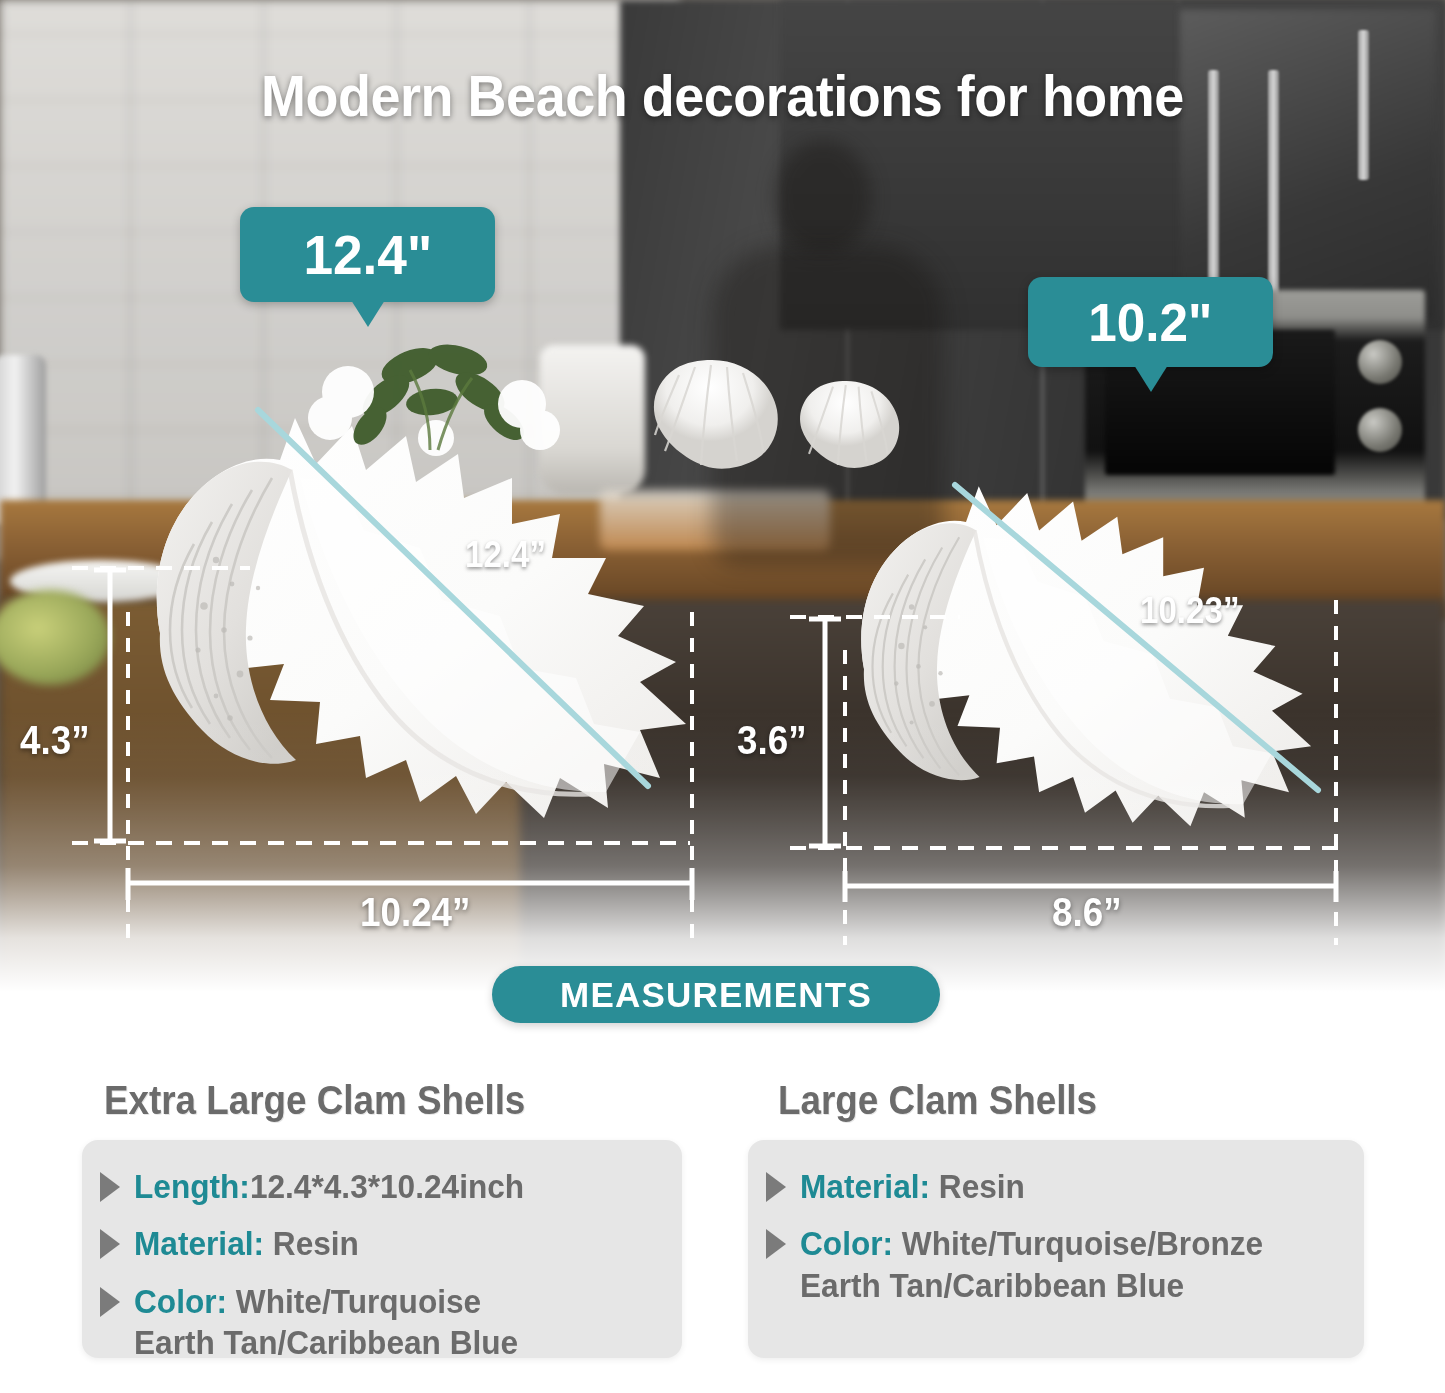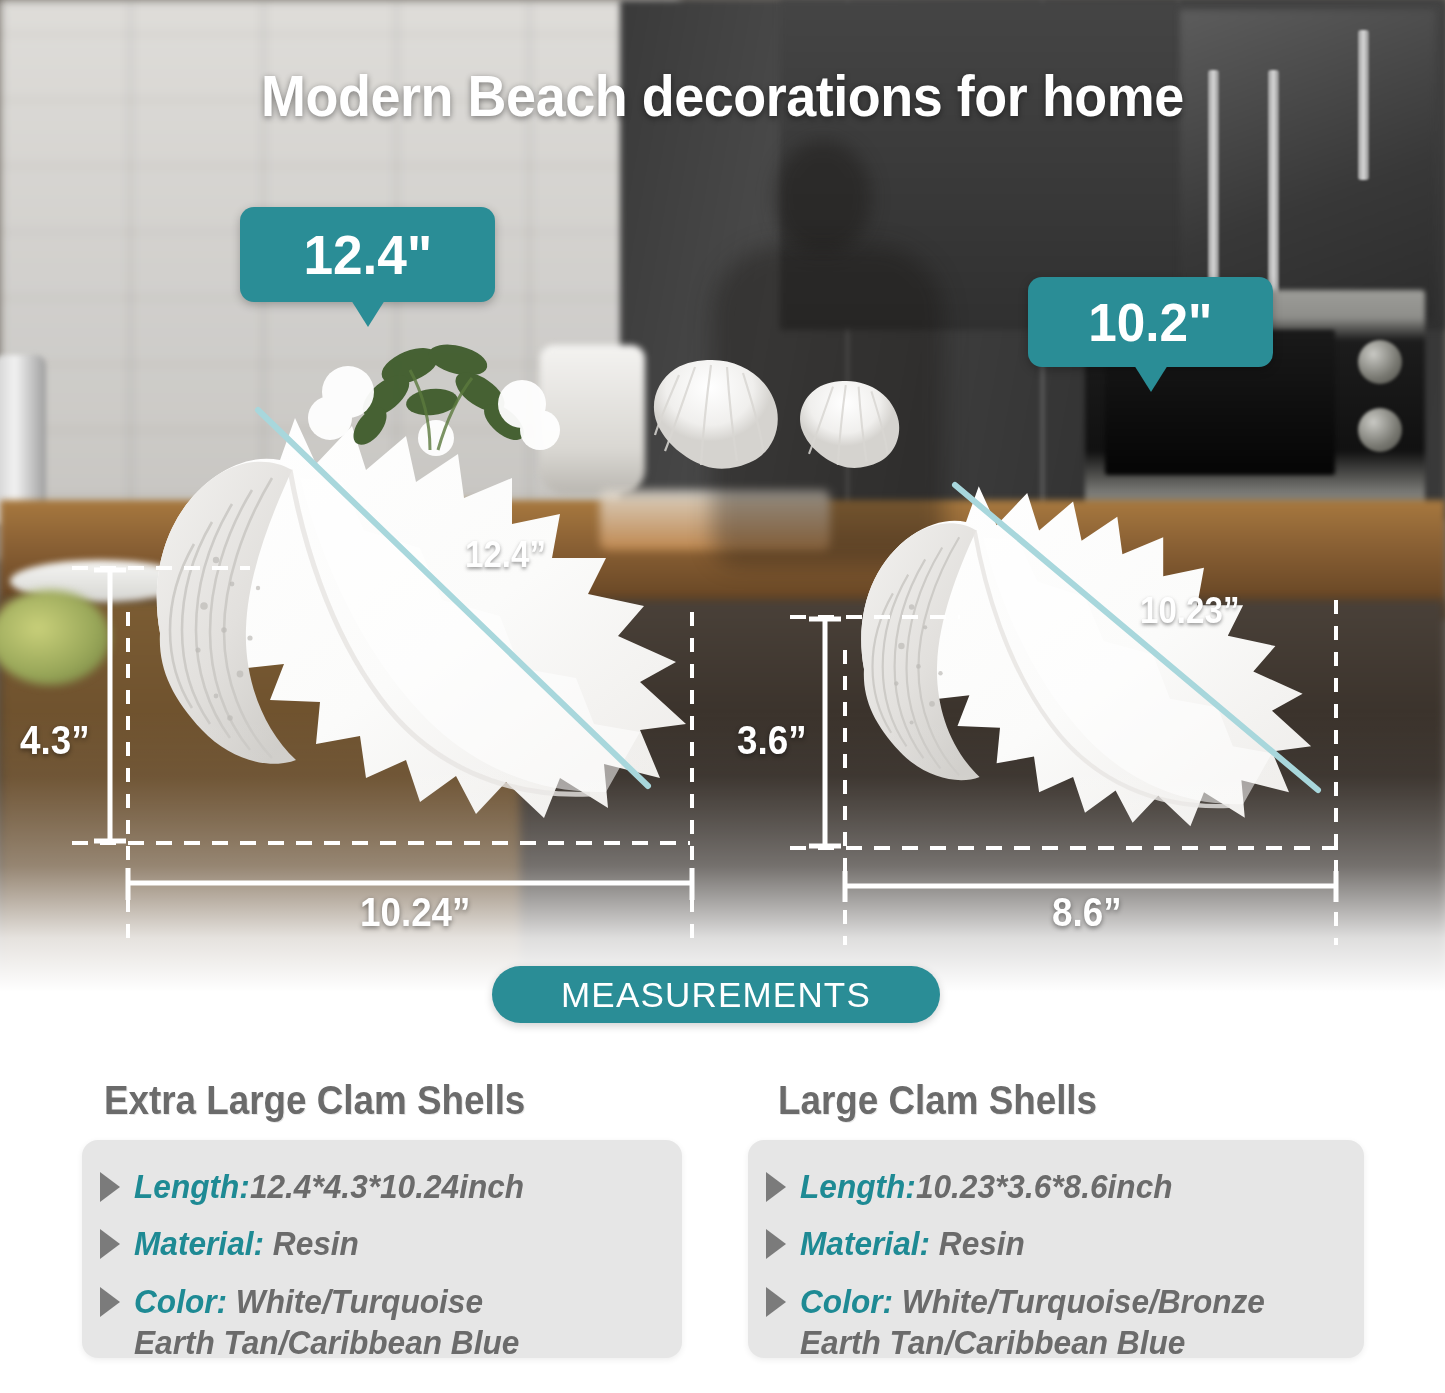--- a/index.html
+++ b/index.html
@@ -137,38 +137,37 @@
   #lbl-36   { left:737px;  top:718px;  font-size:40px; }
   #lbl-86   { left:1052px; top:890px;  font-size:40px; }
   #lbl-124d { left:465px;  top:534px;  font-size:36px; color:#fff; text-shadow:0 2px 4px rgba(70,70,70,.55); }
   #lbl-1023d{ left:1140px; top:590px;  font-size:36px; color:#fff; text-shadow:0 2px 4px rgba(70,70,70,.55); }
 
   
   #measure-pill {
     position:absolute; left:492px; top:966px; width:448px; height:57px;
     background:#2a8d96; border-radius:29px; color:#fff;
     display:flex; align-items:center; justify-content:center;
-    font-size:35px; font-weight:normal; letter-spacing:1.2px;
+    font-size:35px; font-weight:bold; letter-spacing:1.2px;
     box-shadow:0 3px 9px rgba(0,0,0,.18);
     z-index:30;
   }
 
   
   .spec-title {
     position:absolute; color:#6b6b6b; font-size:40px; font-weight:bold;
     transform:scaleX(.92); transform-origin:0 50%;
     text-shadow:1px 1px 0 rgba(0,0,0,.10);
   }
   #spec-title-1 { left:104px; top:1078px; }
   #spec-title-2 { left:778px; top:1078px; }
 
   .spec-box {
     position:absolute; background:#e6e6e6; border-radius:16px; padding:26px 18px 24px 18px;
     box-shadow:0 2px 6px rgba(0,0,0,.07);
-    font-style:italic;
   }
   #spec-box-1 { left:82px;  top:1140px; width:600px; height:218px; }
   #spec-box-2 { left:748px; top:1140px; width:616px; height:218px; }
 
   .spec-row { display:flex; align-items:flex-start; margin-bottom:16px; }
   .spec-row:last-child { margin-bottom:15px; }
   .bullet {
     width:0; height:0; border-top:15px solid transparent; border-bottom:15px solid transparent;
     border-left:20px solid #7b7b7b; margin-right:14px; margin-top:6px; flex:0 0 auto;
   }
@@ -436,26 +435,20 @@
         <span class="k">Color:</span><span class="v"> White/Turquoise</span><br>
         <span class="v">Earth Tan/Caribbean Blue</span>
       </div>
     </div>
   </div>
 
   <div class="spec-box" id="spec-box-2">
     <div class="spec-row">
       <div class="bullet"></div>
       <div class="spec-text">
-        <span class="k">Length:</span><span class="v">10.23*3.6*8.6inch</span>
-      </div>
-    </div>
-    <div class="spec-row">
-      <div class="bullet"></div>
-      <div class="spec-text">
         <span class="k">Material:</span><span class="v"> Resin</span>
       </div>
     </div>
     <div class="spec-row">
       <div class="bullet"></div>
       <div class="spec-text">
         <span class="k">Color:</span><span class="v"> White/Turquoise/Bronze</span><br>
         <span class="v">Earth Tan/Caribbean Blue</span>
       </div>
     </div>

